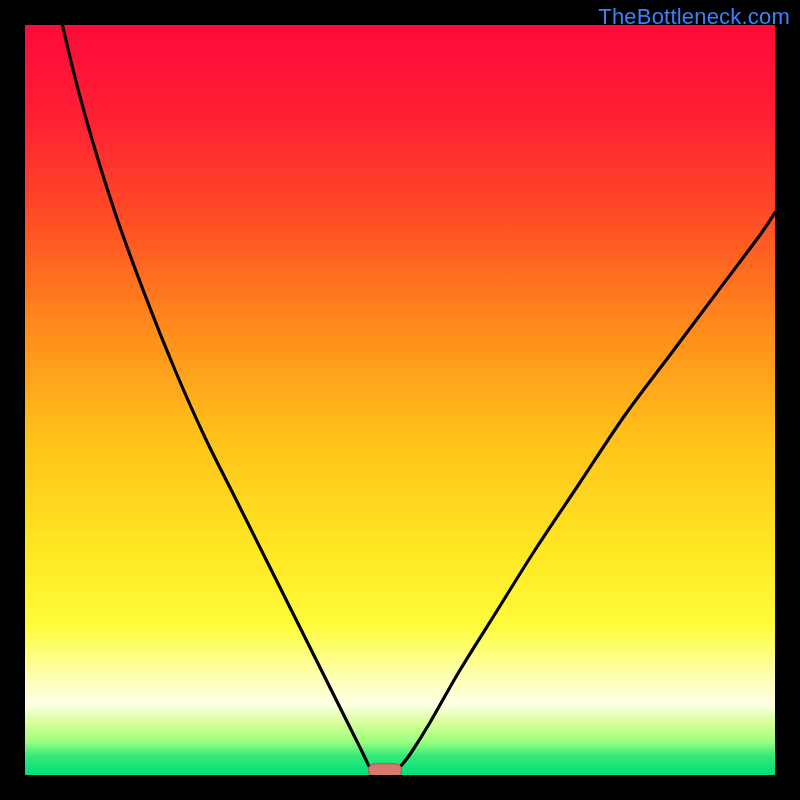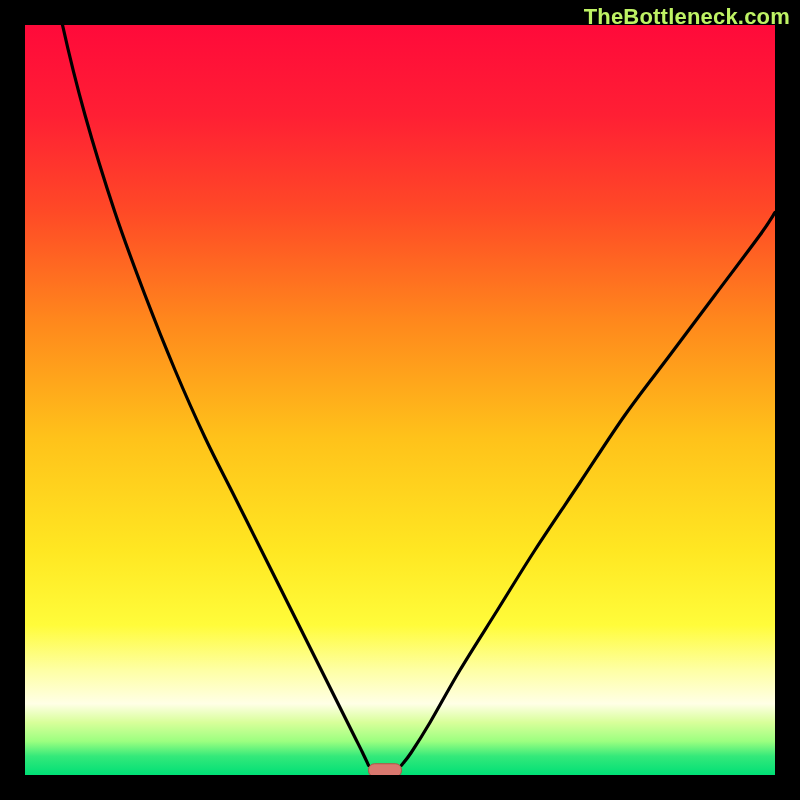--- a/index.html
+++ b/index.html
@@ -17,22 +17,22 @@
     width: 750px;
     height: 750px;
     overflow: hidden;
   }
   .watermark {
     position: absolute;
     top: 4px;
     right: 10px;
     font-family: Arial, Helvetica, sans-serif;
     font-size: 22px;
-    font-weight: 700;
-    color: #bef264;
+    font-weight: 400;
+    color: #3b82f6;
     letter-spacing: 0.2px;
     z-index: 10;
   }
   svg {
     display: block;
   }
 </style>
 </head>
 <body>
 

